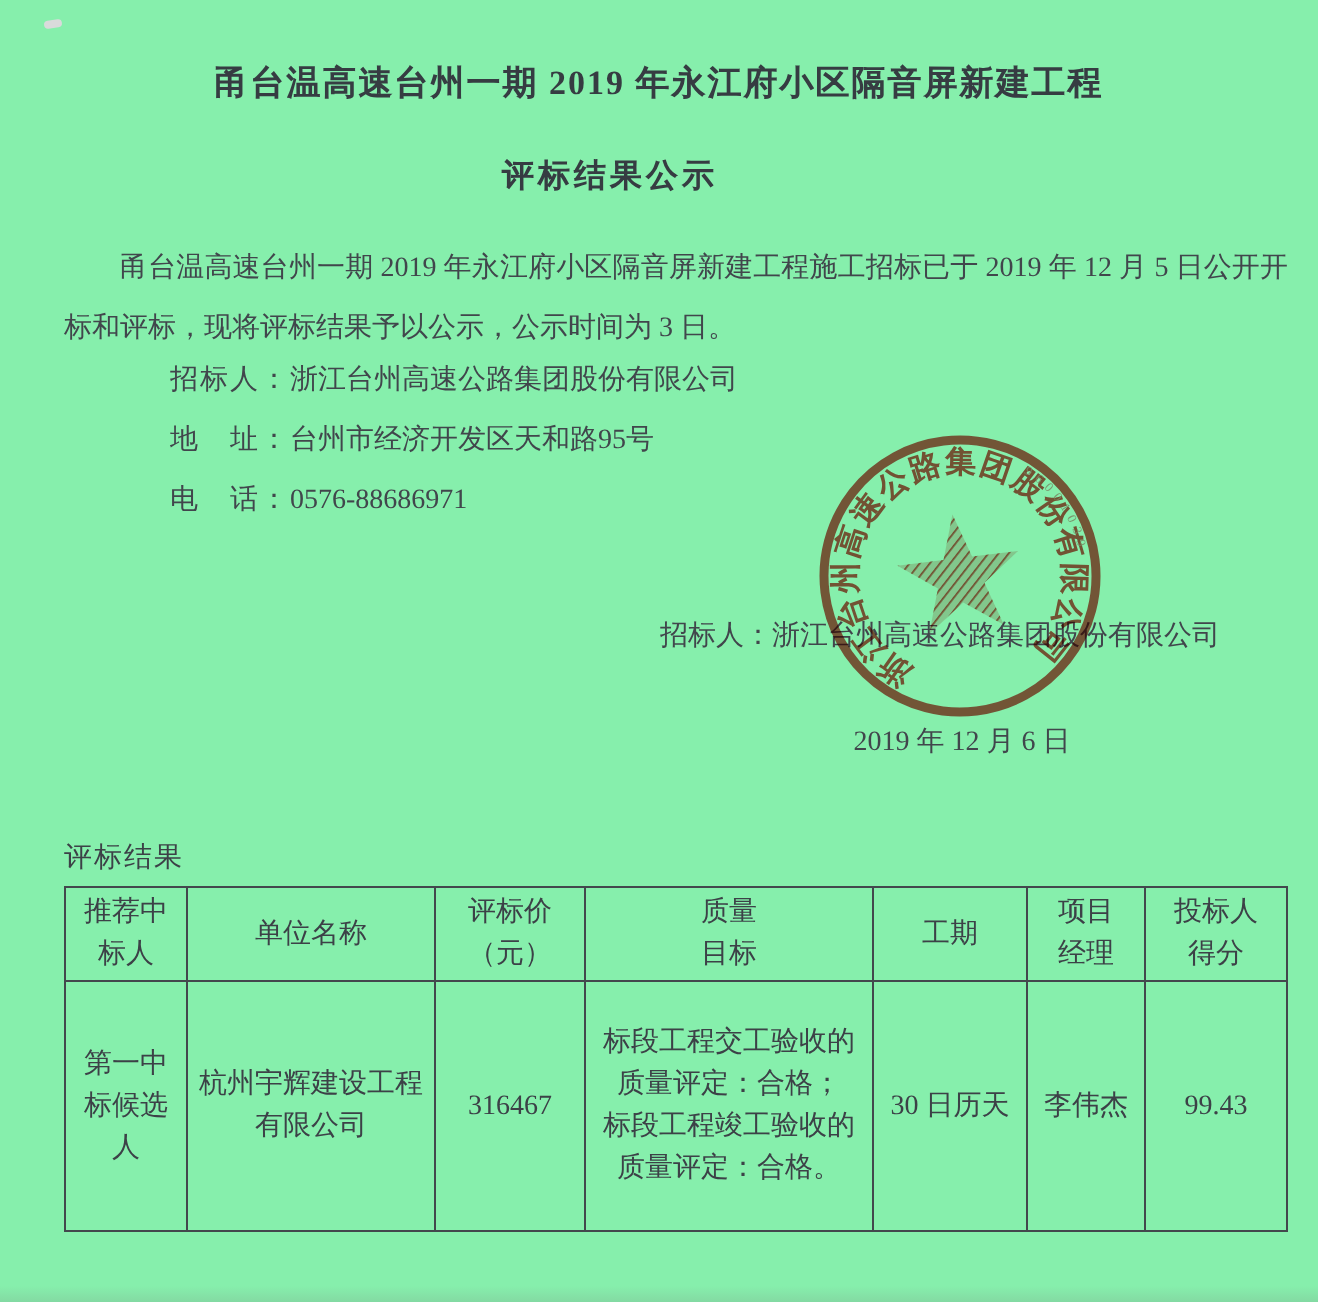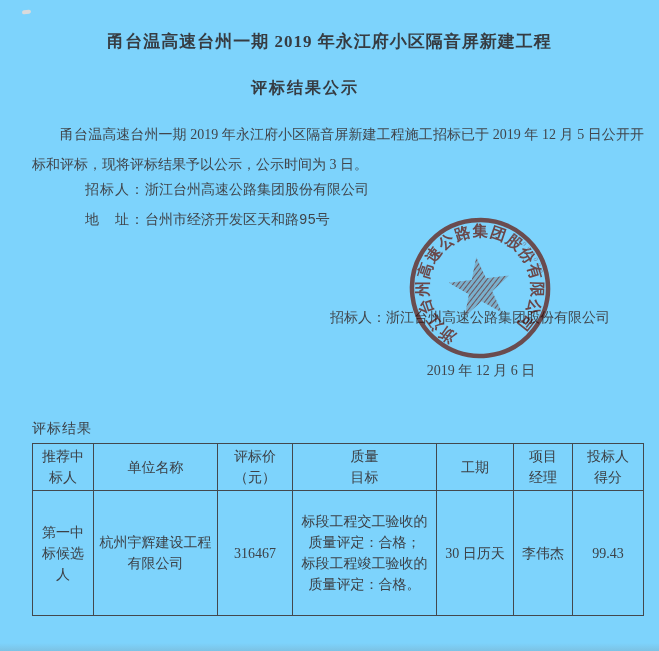--- a/index.html
+++ b/index.html
@@ -4,39 +4,39 @@
 <style>
   html,body{margin:0;padding:0;}
   body{
     width:659px;height:651px;
     background:#ffffff;
     font-family:"Liberation Serif","DejaVu Serif",serif;
     color:#3f444a;
     position:relative;
     overflow:hidden;
   }
-  .page{position:absolute;inset:0;background:#7dd3fc;}
+  .page{position:absolute;inset:0;background:#86efac;}
   .title1{
     position:absolute;top:30px;left:0;width:659px;
     text-align:center;font-size:17px;font-weight:bold;
     letter-spacing:1px;color:#363c42;
   }
   .title2{
     position:absolute;top:78px;left:0;width:610px;
     text-align:center;font-size:16px;font-weight:bold;
     letter-spacing:2px;color:#363c42;
   }
   .intro{
     position:absolute;top:120px;left:32px;width:612px;
     font-size:14px;line-height:30px;text-align:justify;
     text-indent:28px;color:#41464c;font-family:Liberation Serif, serif;
   }
   .contact{position:absolute;left:85px;font-size:14px;color:#41464c;}
   .contact .lbl{letter-spacing:1px;}
-  .c1{top:181px;} .c2{top:211px;font-family:Liberation Mono, monospace;} .c3{top:241px;}
+  .c1{top:181px;} .c2{top:211px;} .c3{top:241px;}
   .sig{
     position:absolute;left:330px;top:309px;
     font-size:14px;color:#41464c;white-space:nowrap;
   }
   .date{
     position:absolute;left:400px;top:362px;width:162px;
     text-align:center;font-size:14px;color:#41464c;
   }
   .seal{
     position:absolute;left:395px;top:203px;width:170px;height:170px;
@@ -81,20 +81,23 @@
   <div class="title1">甬台温高速台州一期 2019 年永江府小区隔音屏新建工程</div>
   <div class="title2">评标结果公示</div>
 
   <div class="intro">甬台温高速台州一期 2019 年永江府小区隔音屏新建工程施工招标已于 2019 年 12 月 5 日公开开标和评标，现将评标结果予以公示，公示时间为 3 日。</div>
 
   <div class="contact c1">
     <span class="lbl">招标人：</span><span>浙江台州高速公路集团股份有限公司</span>
   </div>
   <div class="contact c2">
     <span class="lbl">地　址：</span><span>台州市经济开发区天和路95号</span>
+  </div>
+  <div class="contact c3">
+    <span class="lbl">电　话：</span><span>0576-88686971</span>
   </div>
 
   <div class="sig">
     <span>招标人：</span><span>浙江台州高速公路集团股份有限公司</span>
   </div>
 
   <div class="date">2019 年 12 月 6 日</div>
 
   <svg class="seal" viewBox="0 0 170 170" xmlns="http://www.w3.org/2000/svg">
     <defs>

